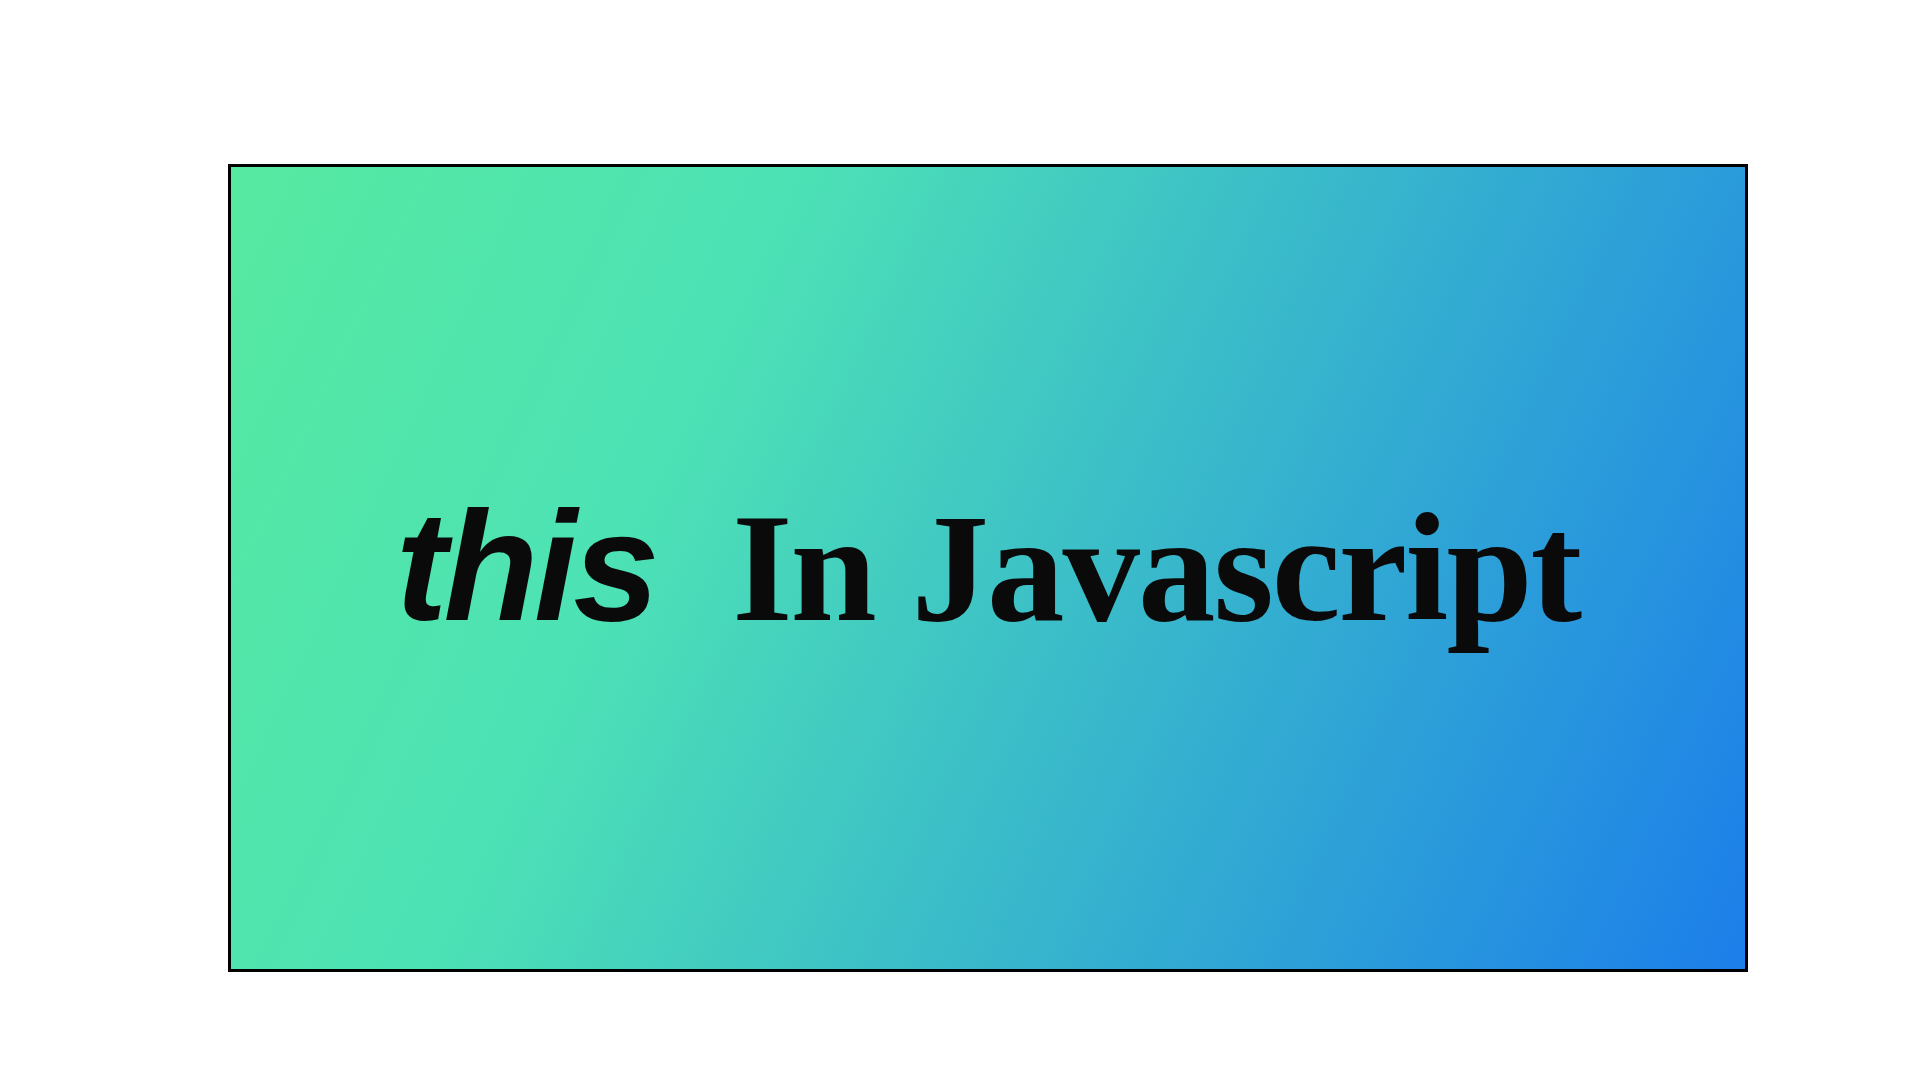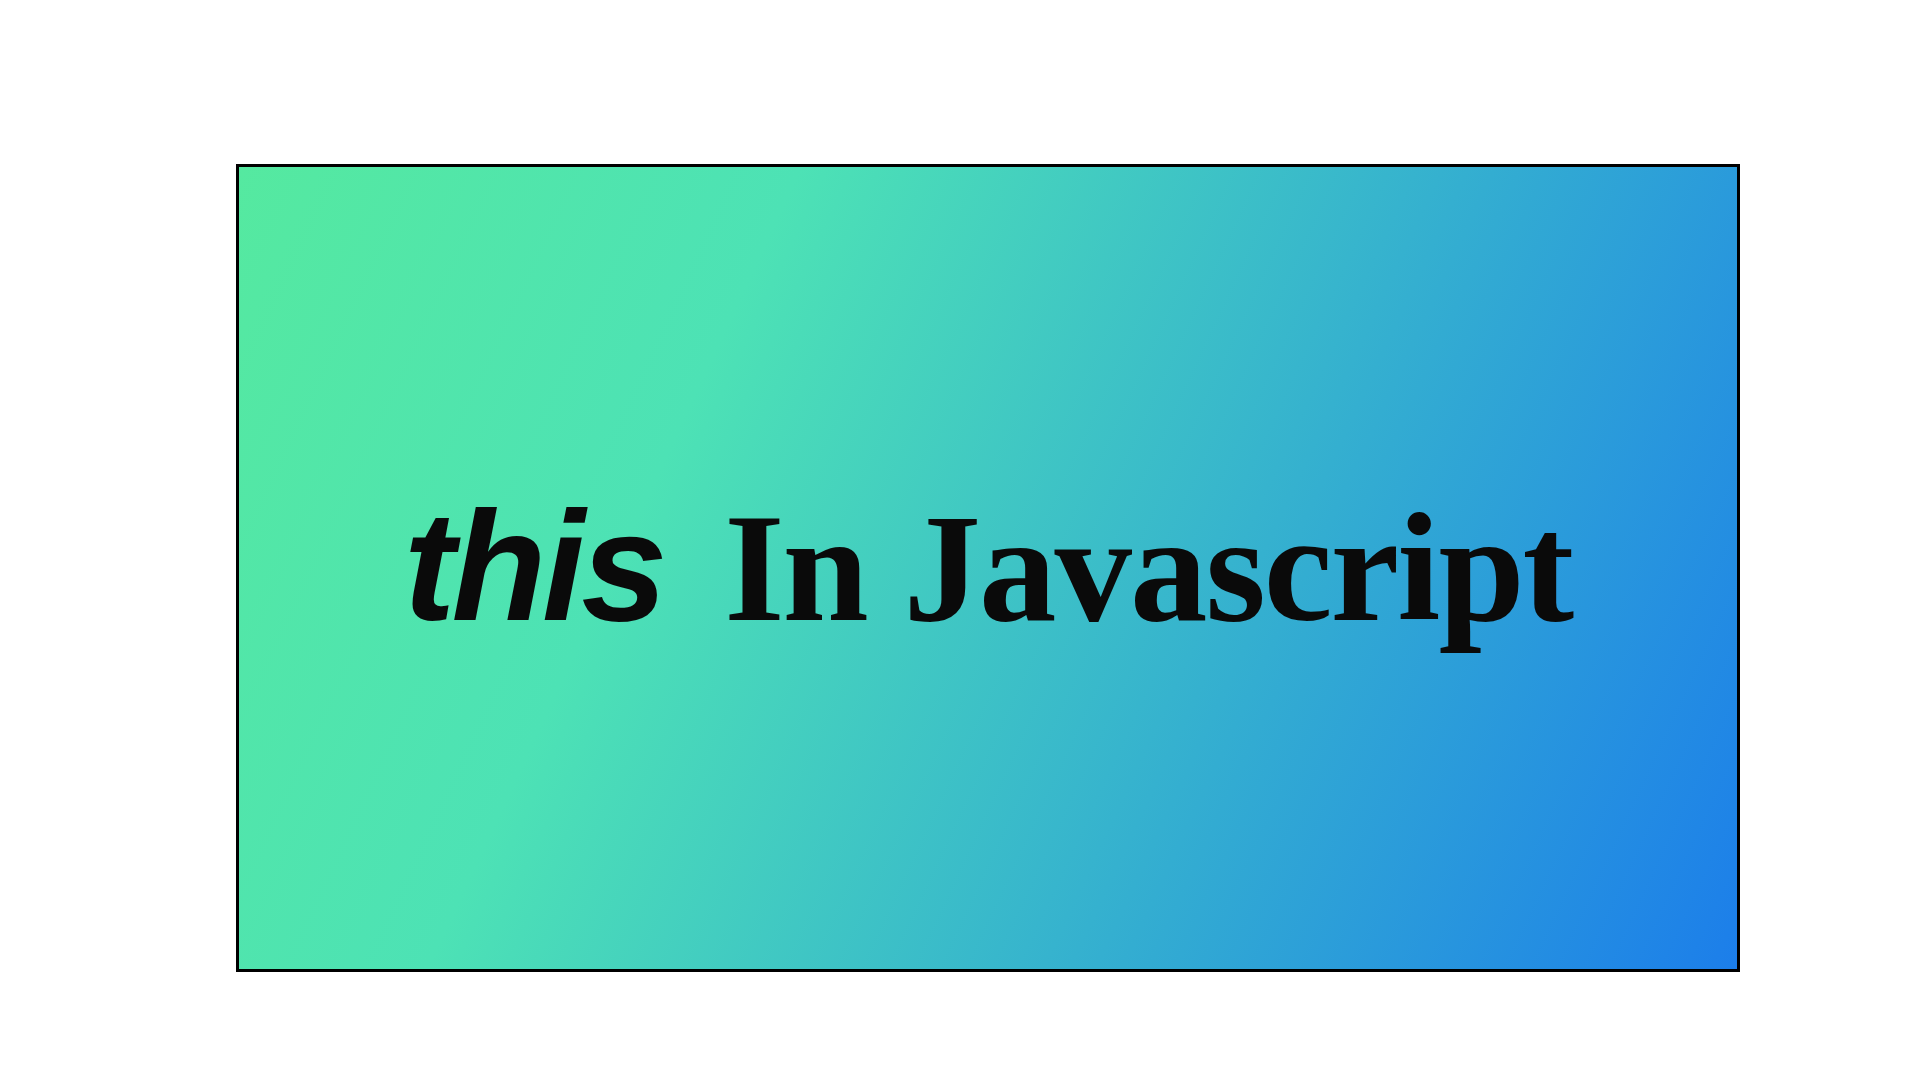--- a/index.html
+++ b/index.html
@@ -1,17 +1,17 @@
 <!DOCTYPE html>
 <html><head>
   <meta charset="utf-8">
   <style>
     * {
-      margin: 12px;
-      padding: 0;
+      margin: 4px;
+      padding: 16px;
       box-sizing: border-box;
     }
     body {
       width: 1928px;
       height: 1088px;
       background: #ffffff;
       display: flex;
       align-items: center;
       justify-content: center;
       padding: 140px 200px;

